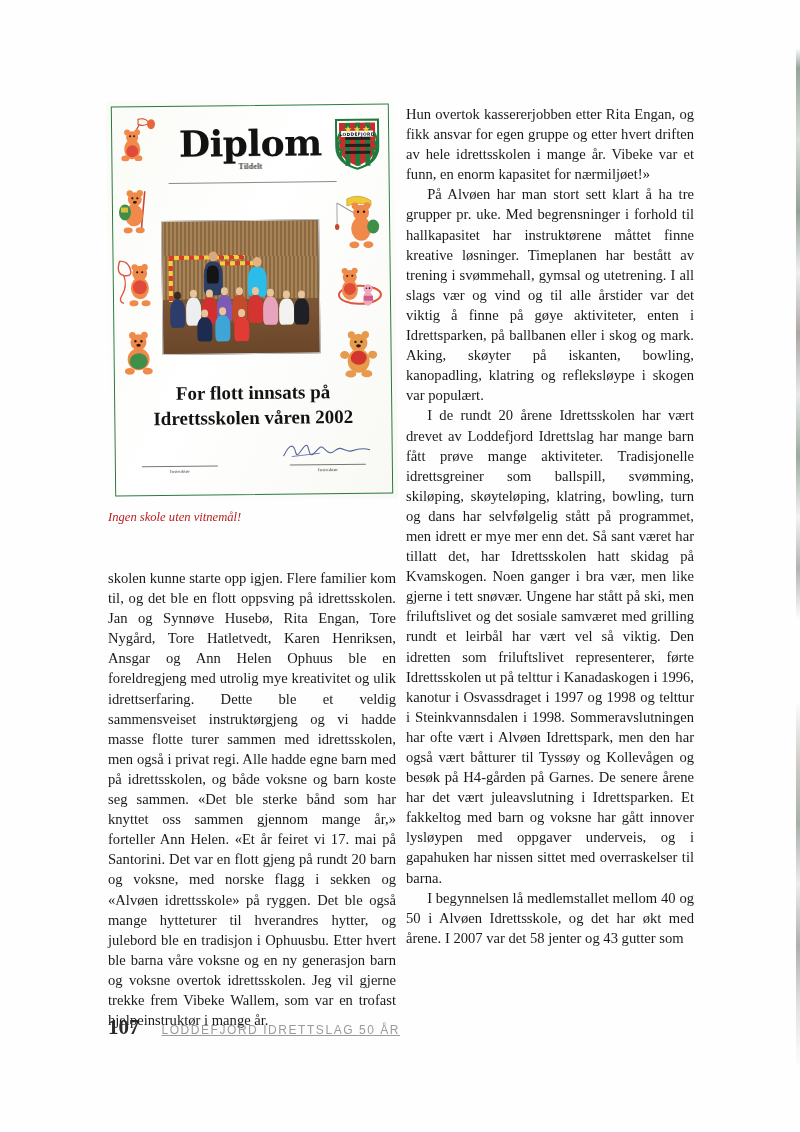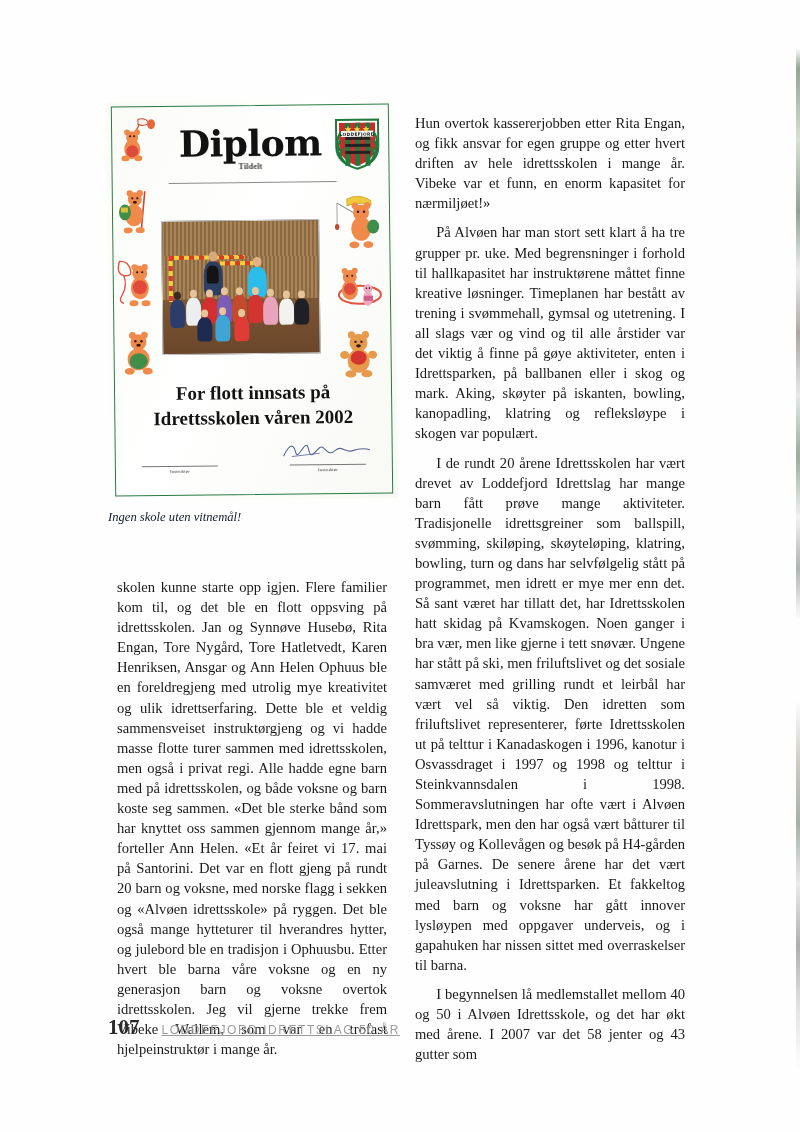--- a/index.html
+++ b/index.html
@@ -59,21 +59,21 @@
     font-size: 14.6px;
     line-height: 20.1px;
     text-align: justify;
     text-justify: inter-word;
     hyphens: manual;
   }
   #col-left  { left: 108px; top: 568px; }
   #col-right { left: 406px; top: 104px; }
 
   .col p {
-    margin: 9px;
+    margin: 0;
     text-indent: 1.45em;
   }
   .col p.noindent { text-indent: 0; }
 
   
   #figure {
     position: absolute;
     left: 108px;
     top: 100px;
     width: 288px;
@@ -226,21 +226,21 @@
 
   
   .sticker {
     position: absolute;
   }
 
   #fig-caption {
     margin-top: 10px;
     font-style: italic;
     font-size: 12.6px;
-    color: #0f172a;
+    color: #b91c1c;
   }
 
   
   #footer {
     position: absolute;
     left: 108px;
     bottom: 92px;
     display: flex;
     align-items: baseline;
     gap: 22px;

